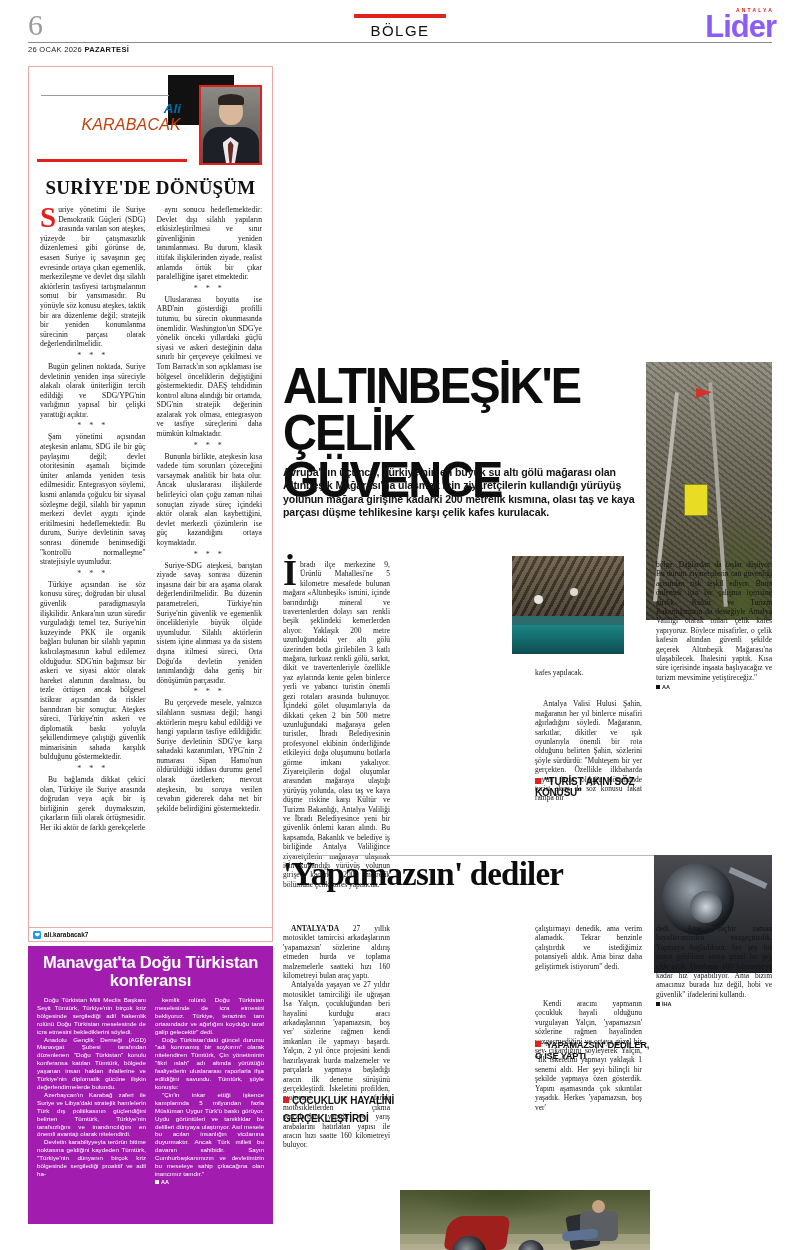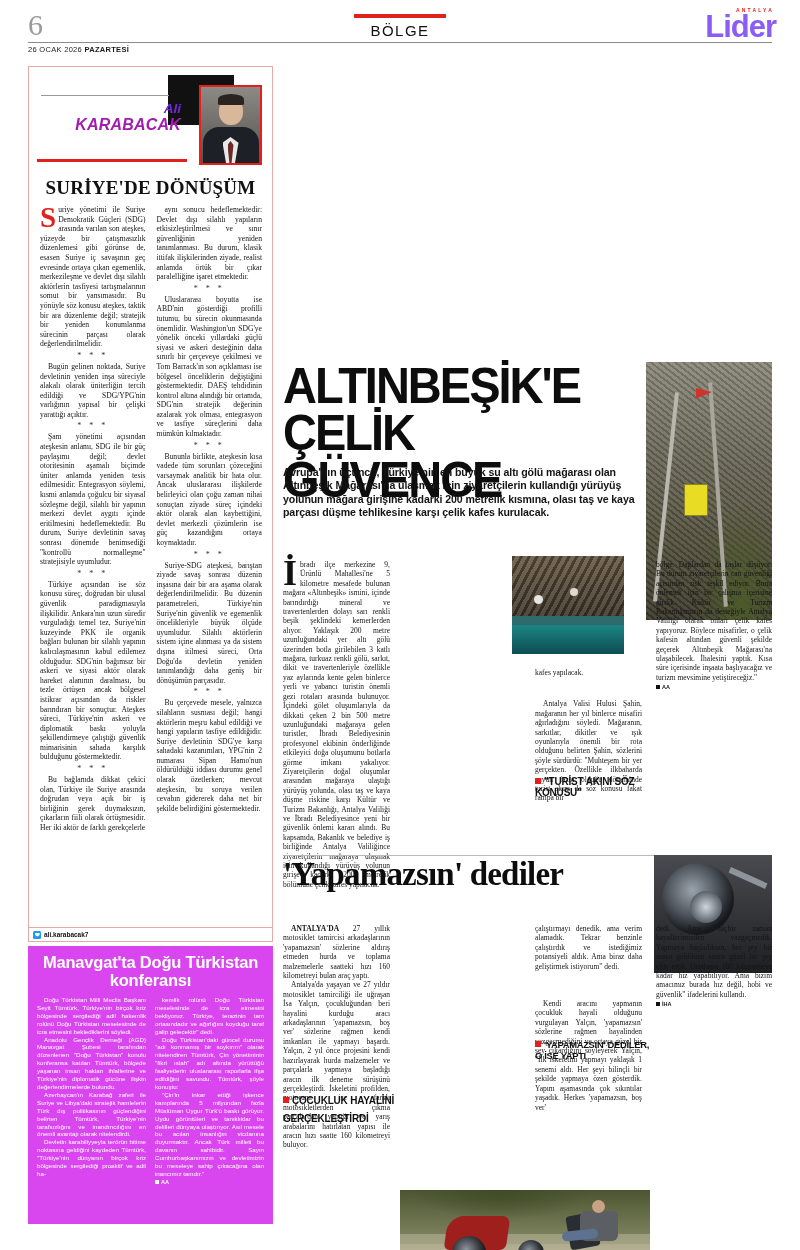--- a/index.html
+++ b/index.html
@@ -40,22 +40,22 @@
   .ph-body{position:absolute;left:50%;bottom:0;transform:translateX(-50%);width:56px;height:36px;
            background:#1d2026;border-radius:16px 16px 0 0;}
   .ph-shirt{position:absolute;left:50%;bottom:0;transform:translateX(-50%);width:16px;height:26px;
             background:#e9e9ea;clip-path:polygon(50% 0,100% 22%,78% 100%,22% 100%,0 22%);}
   .ph-tie{position:absolute;left:50%;bottom:0;transform:translateX(-50%);width:6px;height:22px;
           background:#6b2b28;clip-path:polygon(50% 0,100% 18%,68% 100%,32% 100%,0 18%);}
   .col-line-top{position:absolute;left:12px;top:28px;width:128px;height:1px;background:#9b9b9b;}
   .col-line-bot{position:absolute;left:8px;top:92px;width:150px;height:2.5px;background:#e2211c;}
   .col-name{position:absolute;left:12px;top:34px;width:140px;text-align:right;
             font-family:"Liberation Sans",sans-serif;font-style:italic;line-height:1.12;}
-  .col-name .n1{font-size:13.5px;font-weight:700;color:#6d28d9;display:block;}
-  .col-name .n2{font-size:16px;font-weight:700;color:#a21caf;display:block;letter-spacing:.2px;}
+  .col-name .n1{font-size:13.5px;font-weight:700;color:#0369a1;display:block;}
+  .col-name .n2{font-size:16px;font-weight:400;color:#c2410c;display:block;letter-spacing:.2px;}
 
   .col-title{position:absolute;left:0;top:110px;width:243px;text-align:center;
              font-family:"Liberation Serif",serif;font-weight:700;font-size:19px;
              letter-spacing:.2px;color:#111;}
 
   .col-cols{position:absolute;left:11px;top:138px;width:222px;height:782px;
             column-count:2;column-gap:11px;}
   .col-cols p{margin:0 0 0 0;font-size:7.6px;line-height:9.6px;text-align:justify;
               font-family:"Liberation Serif",serif;hyphens:auto;color:#141414;}
   .col-cols p.ind{text-indent:8px;}
@@ -67,21 +67,21 @@
               border-top:1px solid #e8a9a7;display:flex;align-items:center;padding-left:4px;
               box-sizing:border-box;}
   .tw-ico{width:8px;height:8px;background:#1d9bf0;border-radius:1.5px;margin-right:3px;
           position:relative;flex:0 0 auto;}
   .tw-ico::after{content:"";position:absolute;left:1.6px;top:2px;width:5px;height:4px;
           background:#fff;clip-path:polygon(0 0,100% 0,100% 60%,55% 100%,0 55%);}
   .handle-txt{font-family:"Liberation Sans",sans-serif;font-size:6.5px;font-weight:700;color:#111;}
 
   
   .manavgat{position:absolute;left:28px;top:946px;width:245px;height:278px;
-            background:#d946ef;color:#fff;box-sizing:border-box;}
+            background:#a21caf;color:#fff;box-sizing:border-box;}
   .mv-title{padding:8px 10px 4px;text-align:center;font-family:"Liberation Sans",sans-serif;
             font-weight:700;font-size:16.5px;line-height:17.5px;letter-spacing:-.2px;}
   .mv-cols{padding:3px 9px 6px;column-count:2;column-gap:9px;height:218px;}
   .mv-cols p{margin:0;font-family:"Liberation Sans",sans-serif;font-size:6.2px;
              line-height:7.9px;text-align:justify;color:#fff;}
   .mv-cols p.ind{text-indent:7px;}
   .mv-src{font-family:"Liberation Sans",sans-serif;font-size:5.5px;font-weight:700;}
   .sq{display:inline-block;width:4px;height:4px;background:#fff;margin-right:2px;}
 
   

